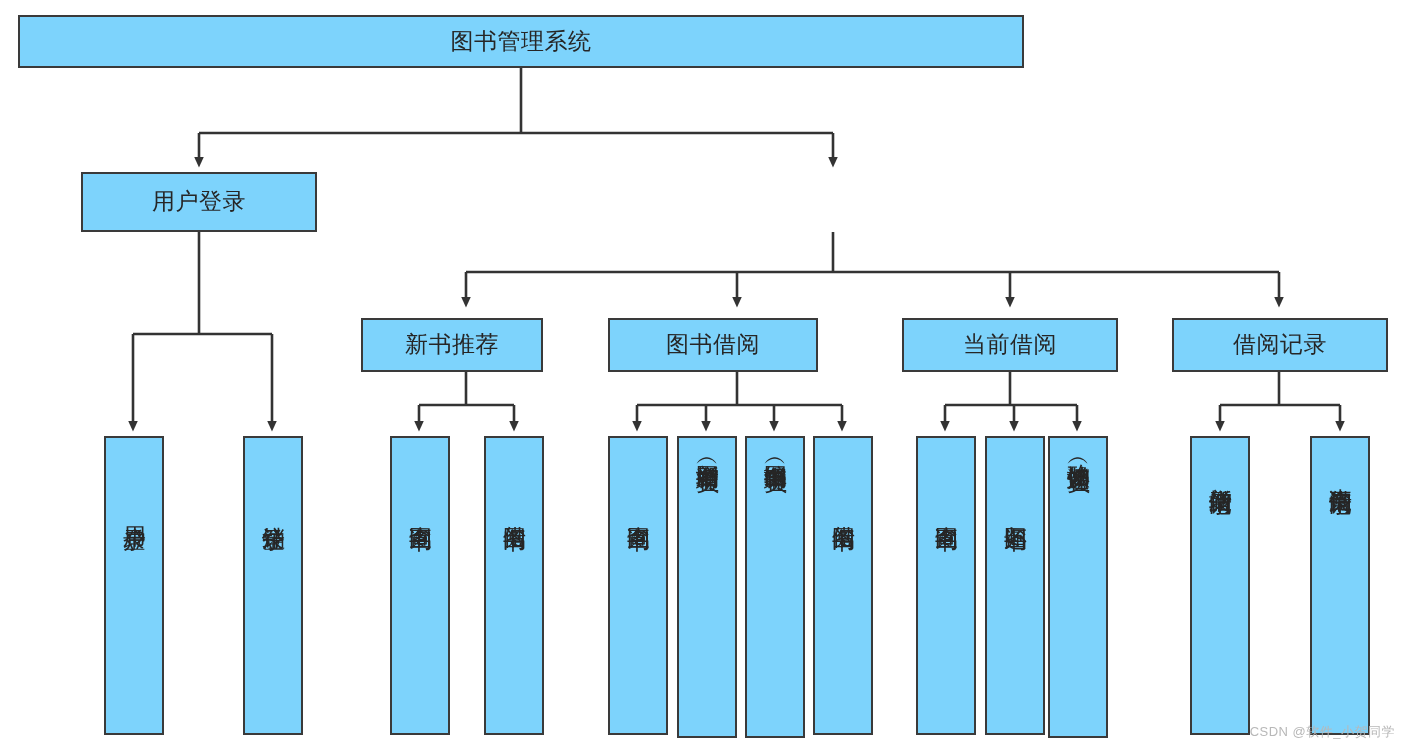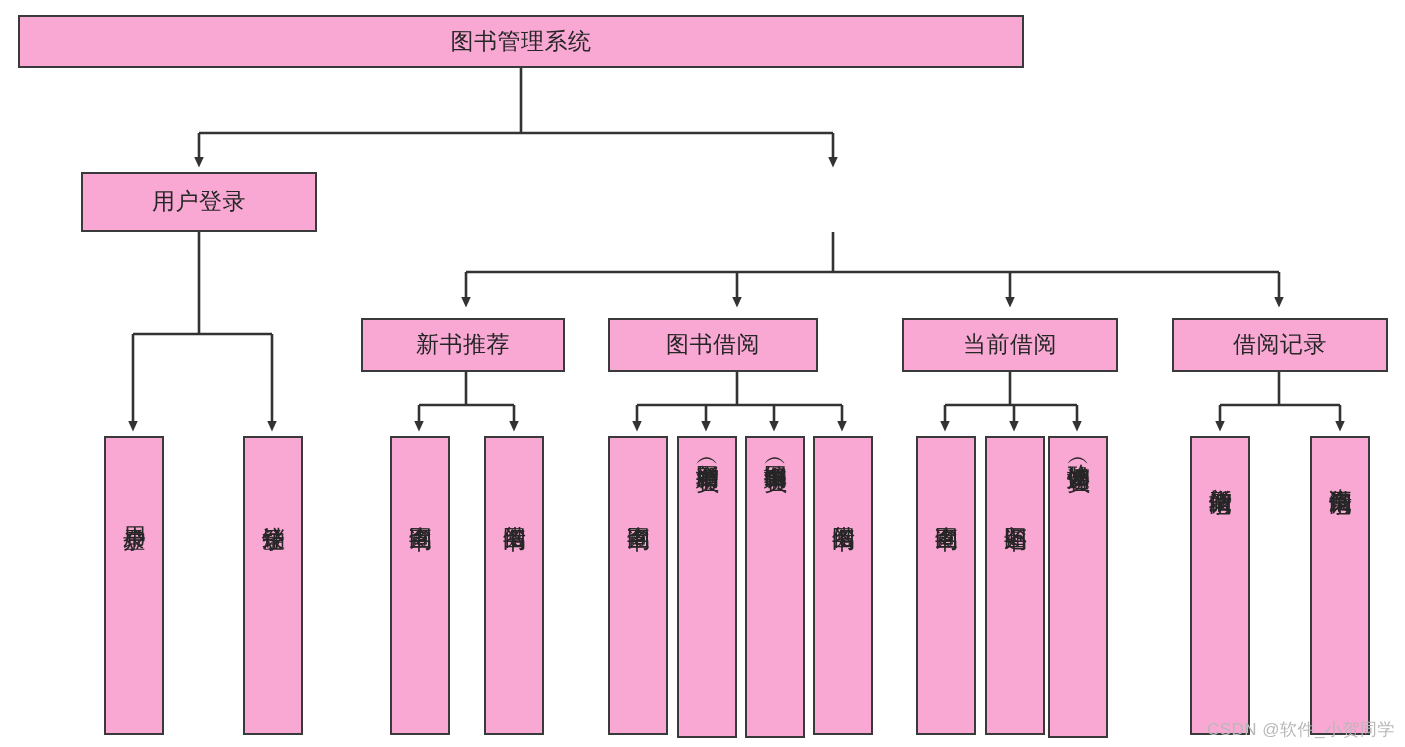--- a/index.html
+++ b/index.html
@@ -21,21 +21,21 @@
     position: absolute;
     left: 0;
     top: 0;
     width: 1405px;
     height: 747px;
     pointer-events: none;
   }
   .node {
     position: absolute;
     box-sizing: border-box;
-    background: #f9a8d4;
+    background: #7dd3fc;
     border: 2px solid #3a3a3a;
     display: flex;
     align-items: center;
     justify-content: center;
     color: #262626;
     z-index: 2;
   }
   .node .label {
     display: block;
     text-align: center;
@@ -58,21 +58,21 @@
     text-orientation: upright;
     font-size: 23px;
     line-height: 1.12;
     letter-spacing: 1px;
     white-space: nowrap;
   }
   .watermark {
     position: absolute;
     right: 10px;
     bottom: 6px;
-    font-size: 17px;
+    font-size: 13px;
     color: #b8b8b8;
     z-index: 5;
     white-space: nowrap;
     letter-spacing: 0.5px;
   }
 </style>
 </head>
 <body>
 
 <div id="canvas">
@@ -128,21 +128,21 @@
   </svg>
 
   <div class="node horiz" style="left:18px; top:15px; width:1006px; height:53px;">
     <span class="label">图书管理系统</span>
   </div>
 
   <div class="node horiz" style="left:81px; top:172px; width:236px; height:60px;">
     <span class="label">用户登录</span>
   </div>
 
-  <div class="node horiz" style="left:361px; top:318px; width:204px; height:54px;">
+  <div class="node horiz" style="left:361px; top:318px; width:182px; height:54px;">
     <span class="label">新书推荐</span>
   </div>
   <div class="node horiz" style="left:608px; top:318px; width:210px; height:54px;">
     <span class="label">图书借阅</span>
   </div>
   <div class="node horiz" style="left:1172px; top:318px; width:216px; height:54px;">
     <span class="label">借阅记录</span>
   </div>
   <div class="node horiz" style="left:902px; top:318px; width:216px; height:54px;">
     <span class="label">当前借阅</span>

